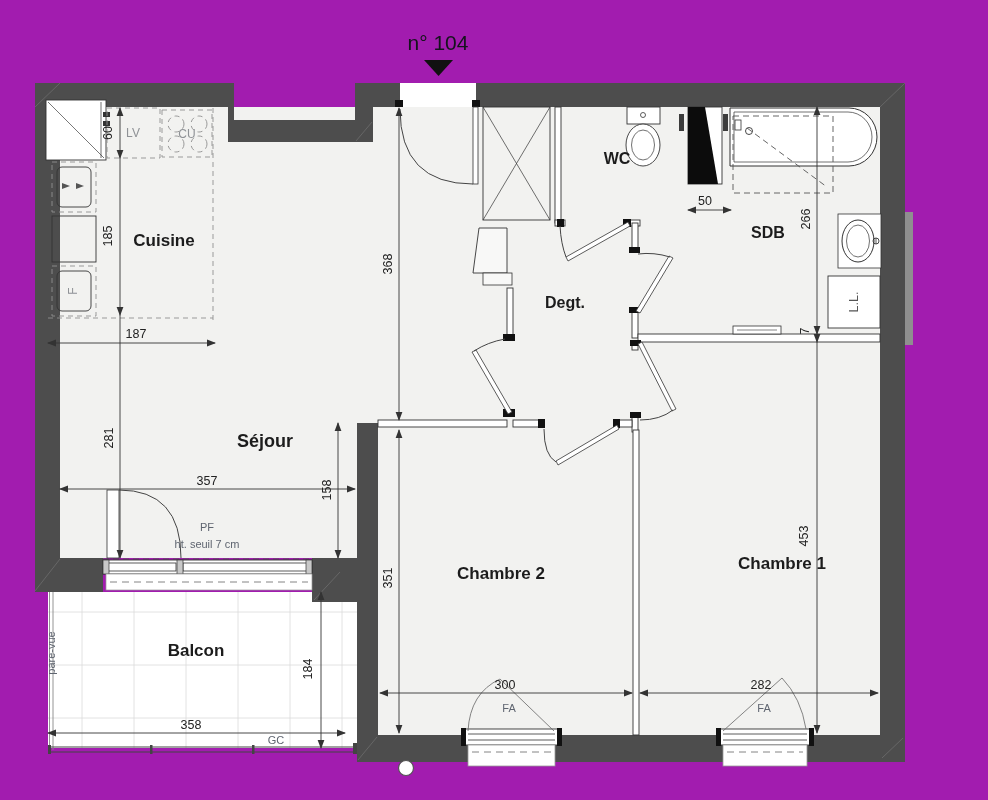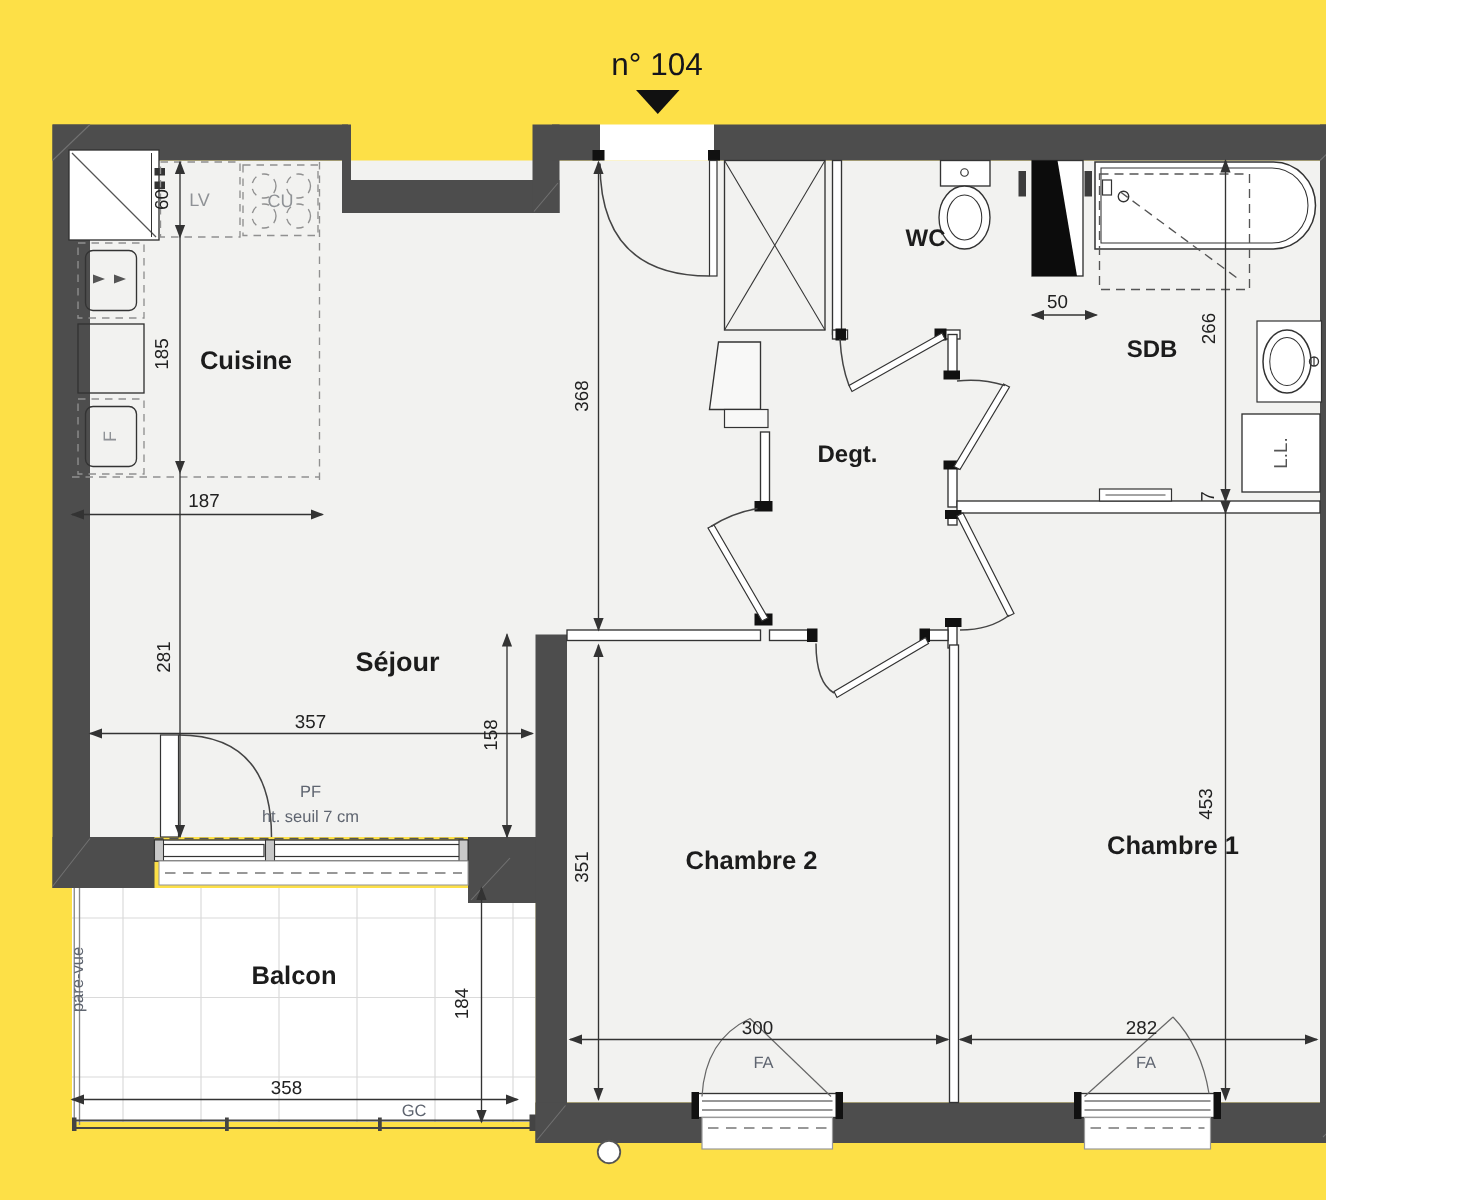--- a/index.html
+++ b/index.html
@@ -1,16 +1,16 @@
 <!DOCTYPE html>
 <html><head>
 <meta charset="utf-8">
 <style>
   html,body{margin:0;padding:0;background:#ffffff;}
-  .plan-wrap{width:884px;height:800px;position:relative;background:#fde047;overflow:hidden;}
+  .plan-wrap{width:988px;height:800px;position:relative;background:#a21caf;overflow:hidden;}
   svg{display:block;font-family:"Liberation Sans", sans-serif;}
   text{user-select:none;}
   .room-label{font-weight:bold;fill:#1c1c1c;}
   .dim-text{fill:#222;font-size:12.5px;}
   .gray-label{fill:#8f9296;font-size:12px;}
   .small-note{fill:#5f6570;font-size:11px;}
   .wall{fill:#4d4d4d;stroke:none;}
   .thinwall{fill:#ffffff;stroke:#333;stroke-width:0.9;}
   .fixline{fill:none;stroke:#333;stroke-width:0.9;}
   .dashline{fill:none;stroke:#909090;stroke-width:0.9;stroke-dasharray:5 4;}

